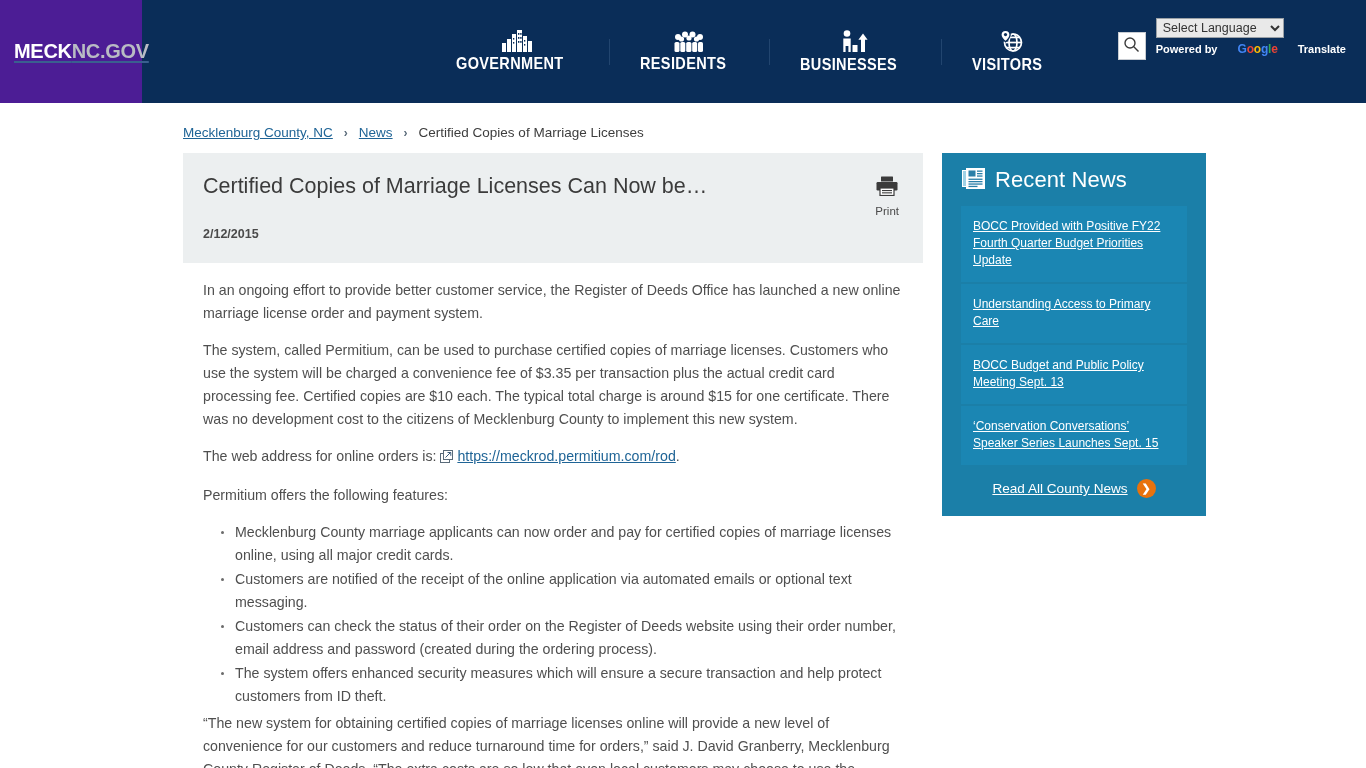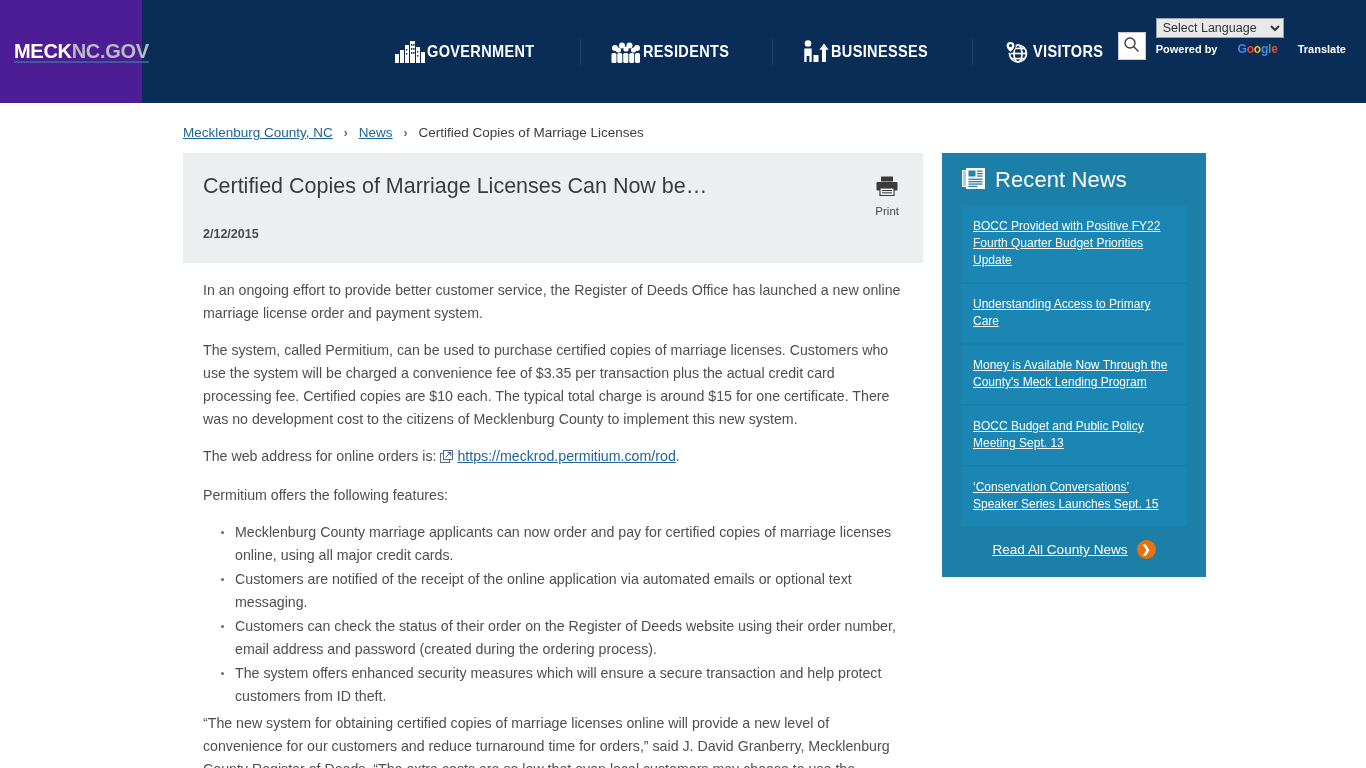--- a/index.html
+++ b/index.html
@@ -57,20 +57,21 @@
     gap: 0;
   }
   .nav-item {
     display: flex;
     align-items: center;
     gap: 2px;
     padding: 0 31px;
     color: #ffffff;
     position: relative;
     cursor: pointer;
+    flex-direction: column;
   }
   .nav-item + .nav-item::before {
     content: "";
     position: absolute;
     left: 0;
     top: 50%;
     transform: translateY(-50%);
     width: 1px;
     height: 26px;
     background: #22456f;
@@ -483,23 +484,20 @@
       </div>
 
       <div class="news-list">
         <div class="news-item">
             <a href="#">BOCC Provided with Positive FY22 Fourth Quarter Budget Priorities Update</a>
           </div>
         <div class="news-item">
             <a href="#">Understanding Access to Primary Care</a>
           </div>
         <div class="news-item">
-            <a href="#">Money is Available Now Through the County's Meck Lending Program</a>
-          </div>
-        <div class="news-item">
             <a href="#">BOCC Budget and Public Policy Meeting Sept. 13</a>
           </div>
         <div class="news-item">
             <a href="#">‘Conservation Conversations’ Speaker Series Launches Sept. 15</a>
           </div>
       </div>
 
       <div class="news-footer">
         <a href="#">Read All County News</a>
         <span class="arrow-circle">❯</span>

